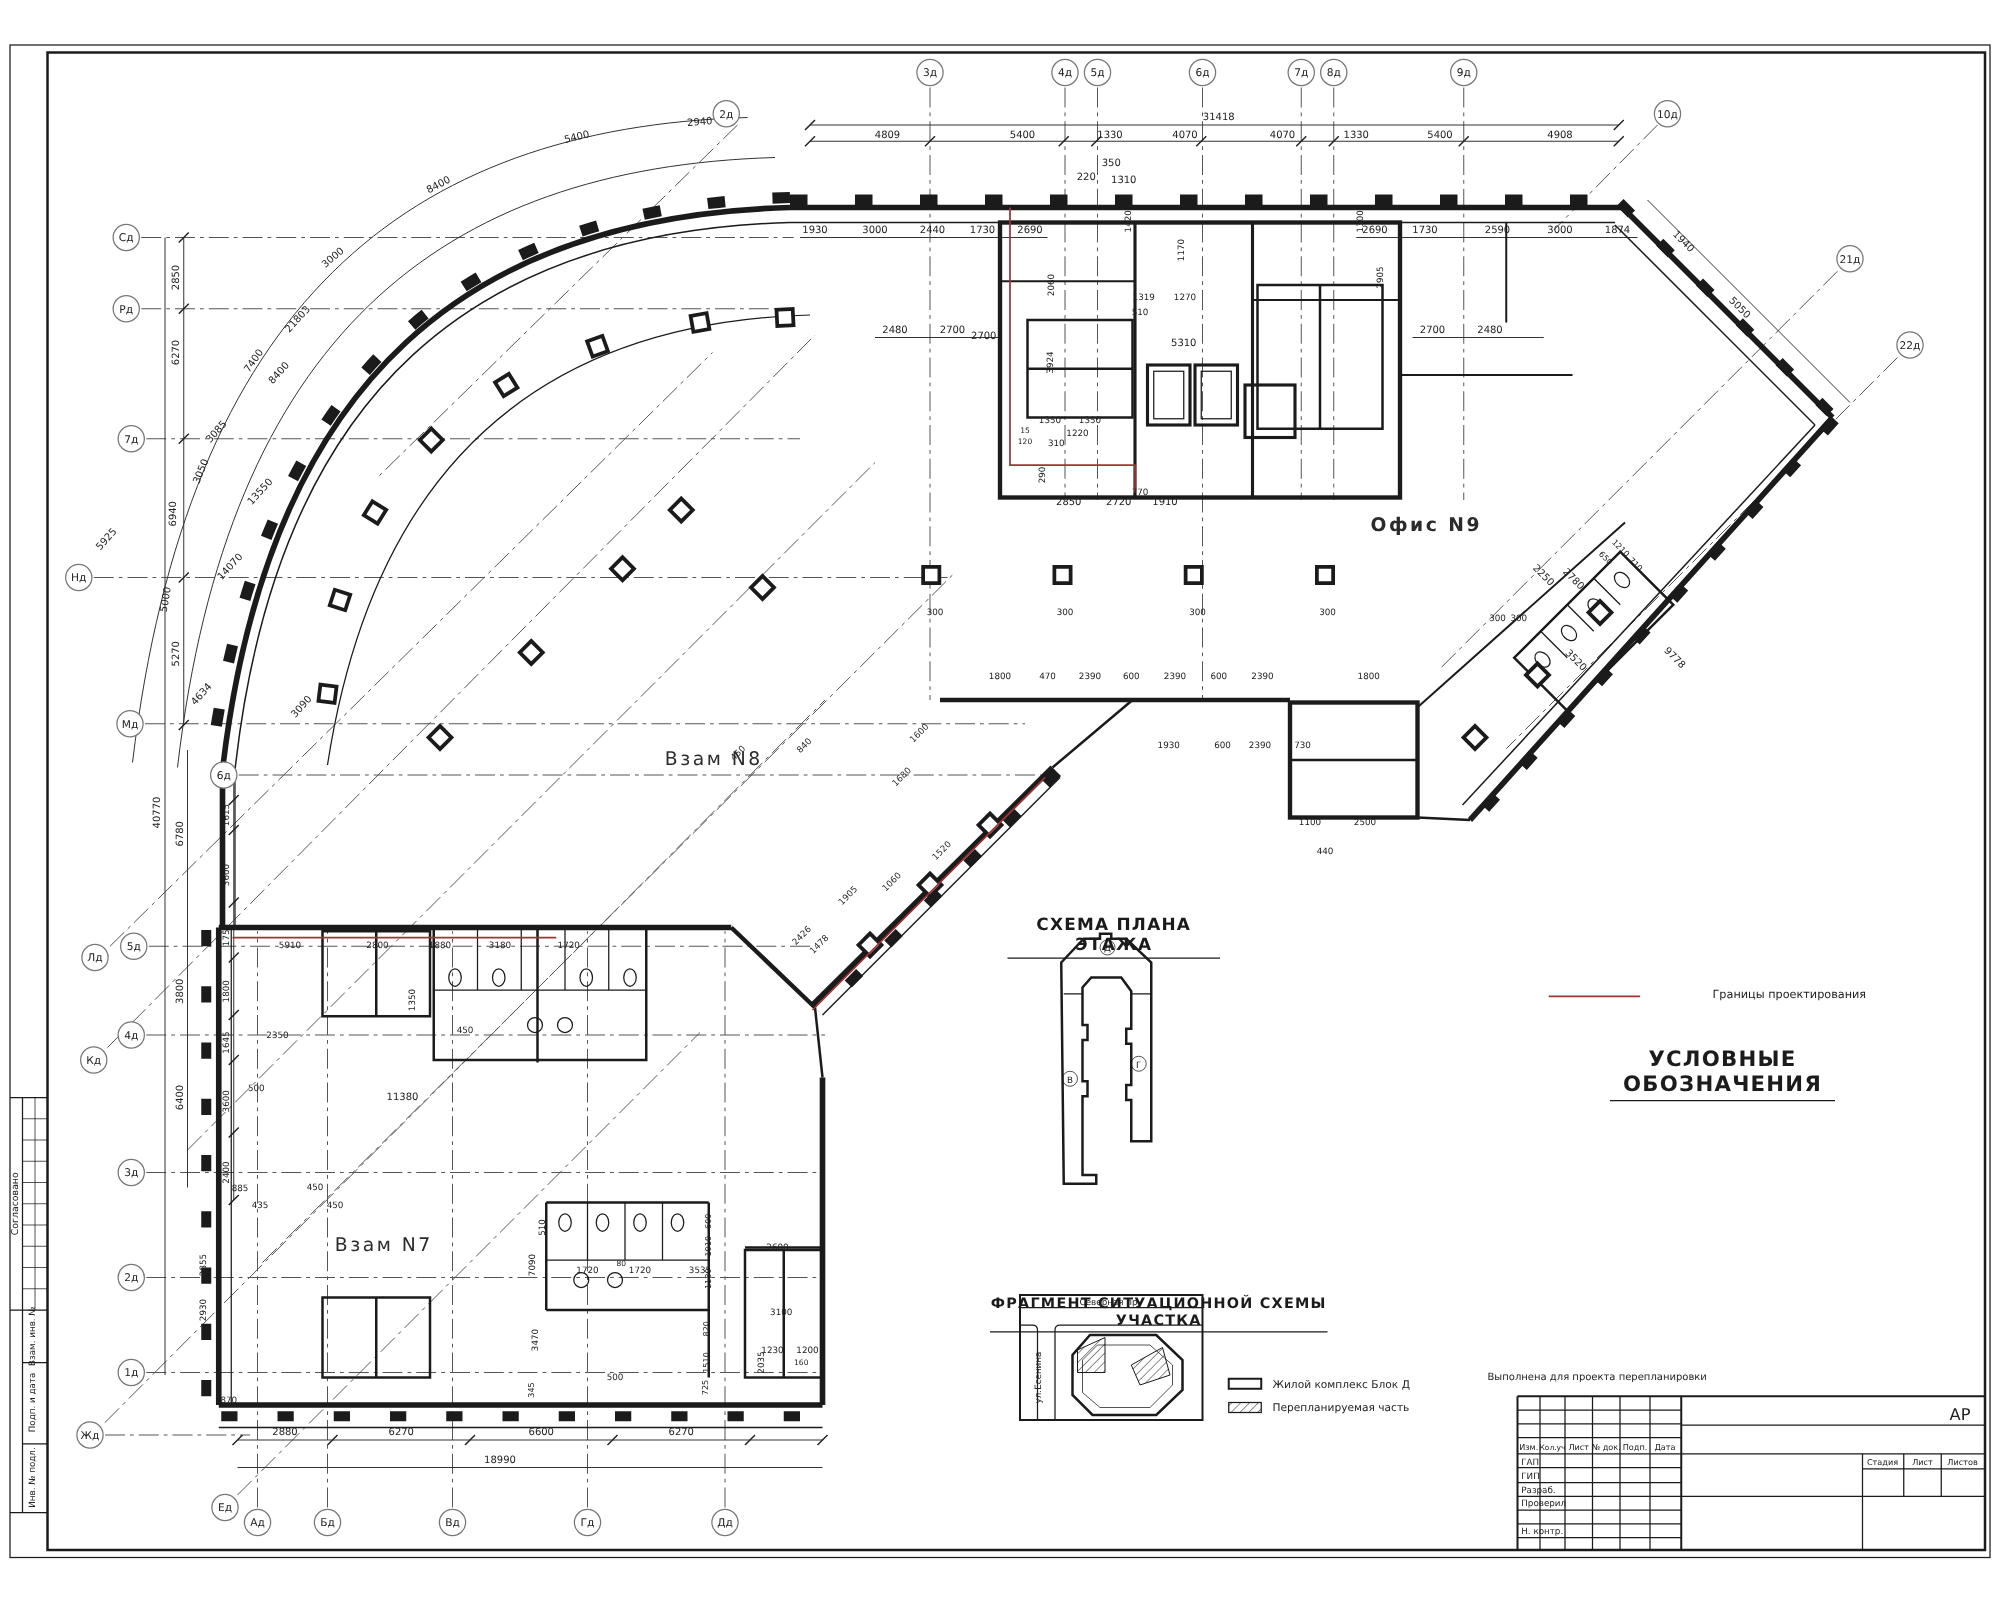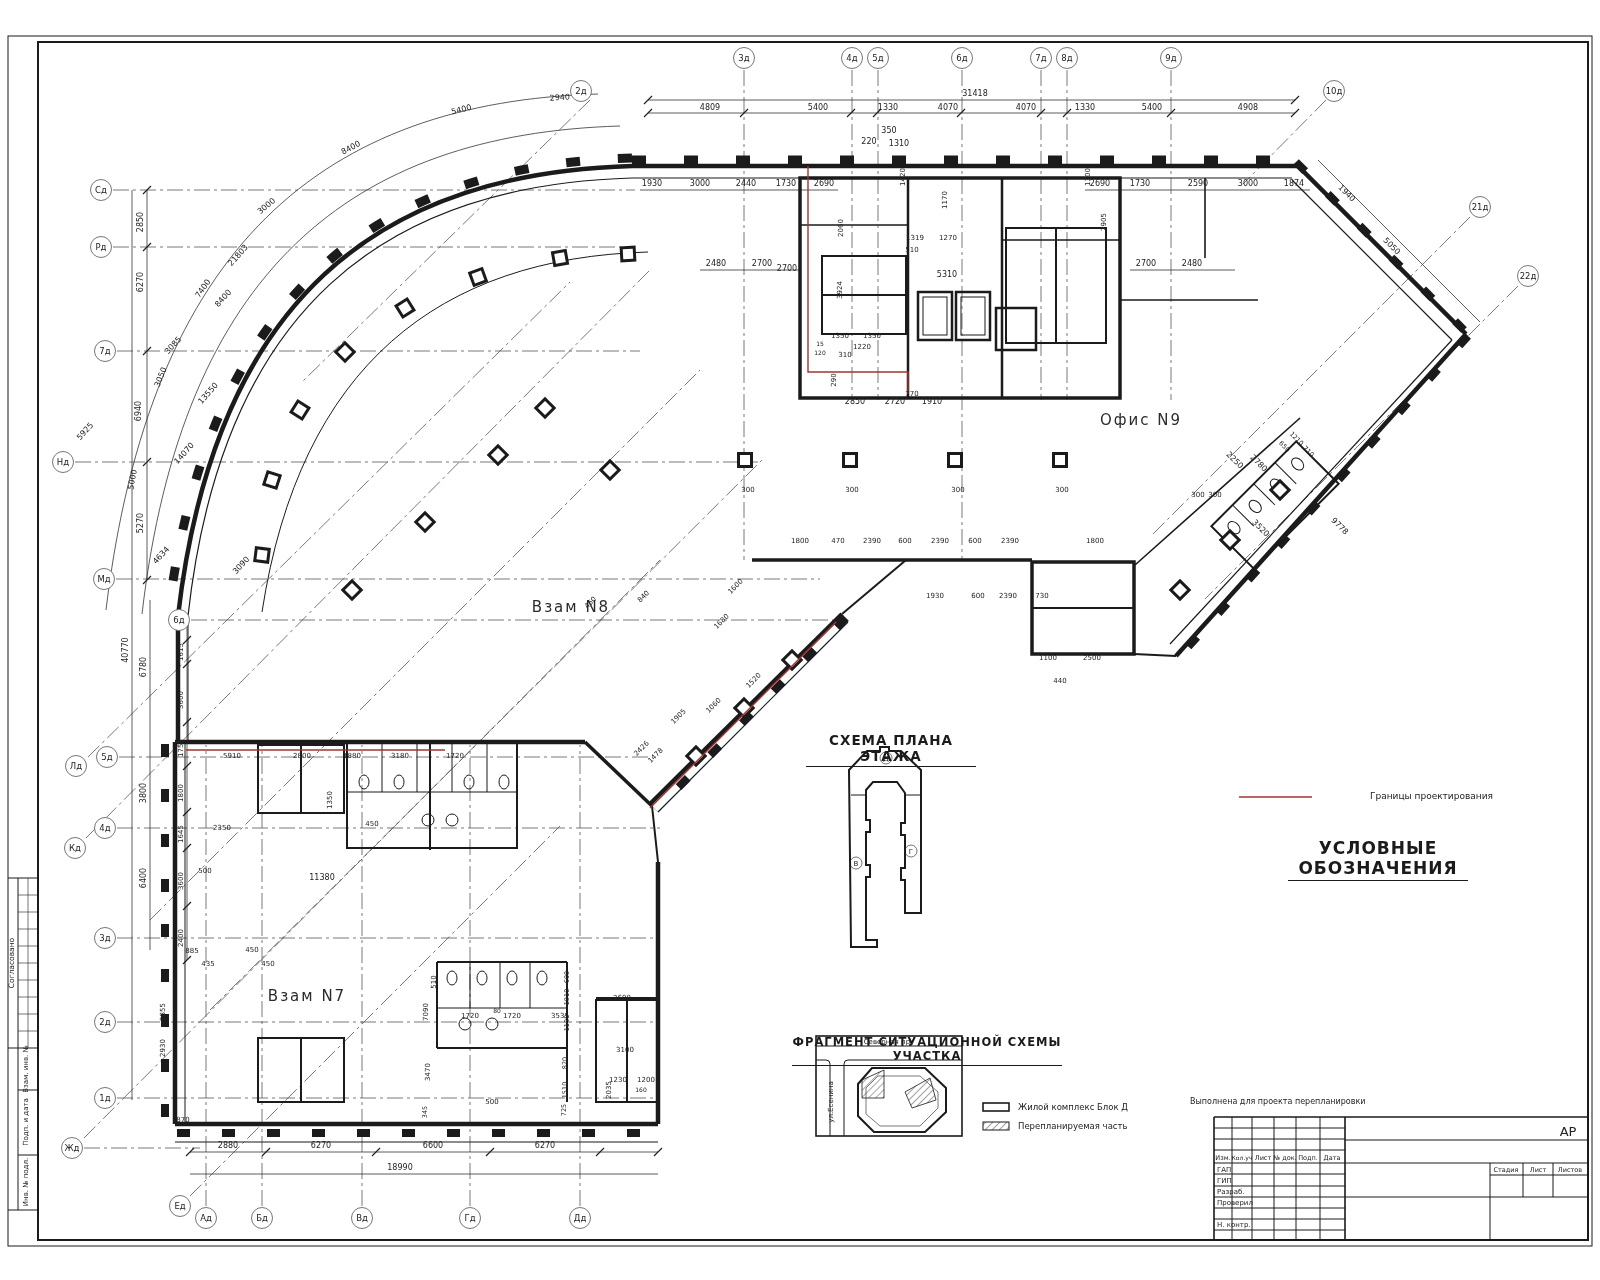--- a/index.html
+++ b/index.html
@@ -506,16 +506,16 @@
 <div class="hdr" style="left:1288px;top:814px;width:180px;font-size:17px;">
   <span class="u">УСЛОВНЫЕ ОБОЗНАЧЕНИЯ</span>
 </div>
 <div class="small-label" style="left:1330px;top:791px;">Границы проектирования</div>
 
 <div class="hdr" style="left:792px;top:1011px;width:270px;font-size:11.5px;">
   <span class="u">ФРАГМЕНТ СИТУАЦИОННОЙ СХЕМЫ УЧАСТКА</span>
 </div>
 
 <div class="office" style="left:516px;top:598px;">Взам N8</div>
-<div class="office" style="left:1086px;top:411px;">Офис N9</div>
+<div class="office" style="left:1086px;top:411px;font-weight:bold;">Офис N9</div>
 <div class="office" style="left:252px;top:987px;">Взам N7</div>
 
 </div>
 
 </body></html>

